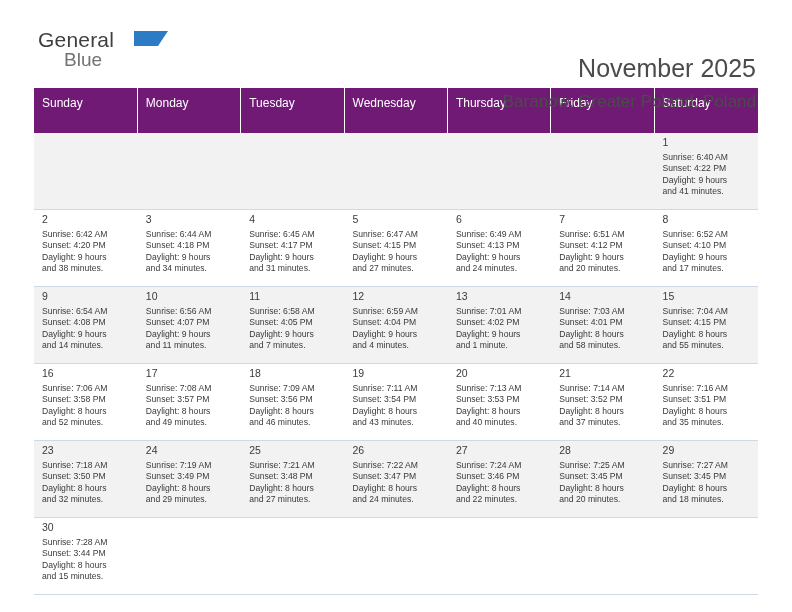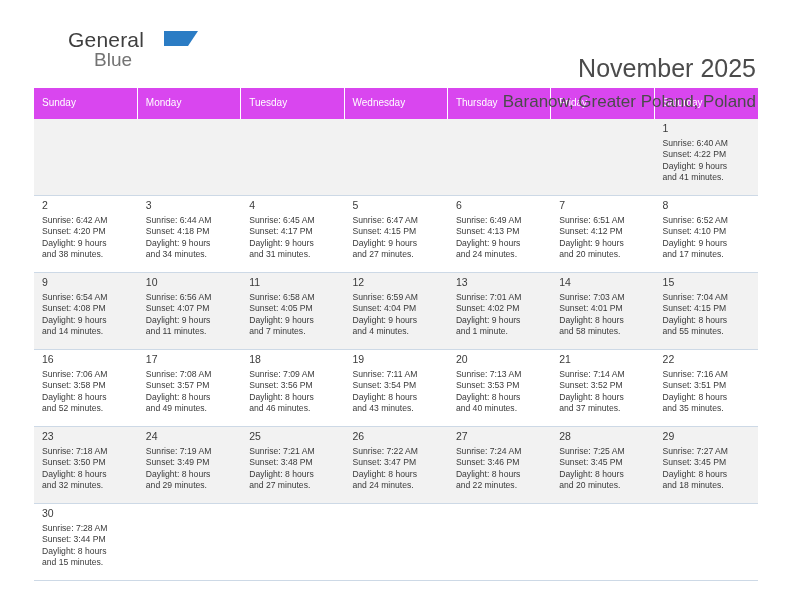--- a/index.html
+++ b/index.html
@@ -25,21 +25,20 @@
   .header {
     position: relative;
     height: 72px;
   }
   .logo {
     position: absolute;
     left: 4px;
     top: 28px;
     width: 200px;
     height: 52px;
-    margin-left: 30px;
   }
   .logo-general {
     font-size: 21px;
     color: #3f3f3f;
     letter-spacing: 0.2px;
     font-family: "Liberation Sans", sans-serif;
   }
   .logo-blue {
     font-size: 19px;
     color: #737373;
@@ -74,26 +73,26 @@
     margin-top: 8px;
   }
   
   table.cal {
     border-collapse: collapse;
     width: 724px;
     margin-top: 16px;
     table-layout: fixed;
   }
   table.cal th {
-    background: #d946ef;
+    background: #701a75;
     color: #ffffff;
-    font-size: 10px;
+    font-size: 12px;
     font-weight: normal;
     text-align: left;
-    padding: 6px 0 8px 8px;
+    padding: 6px 0 22px 8px;
     height: 17px;
     border-right: 1px solid #ffffff;
   }
   table.cal th:last-child { border-right: none; }
   table.cal td {
     vertical-align: top;
     height: 70px;
     padding: 3px 6px 3px 8px;
     border-bottom: 1px solid #cdd9e6;
     font-size: 8.6px;

